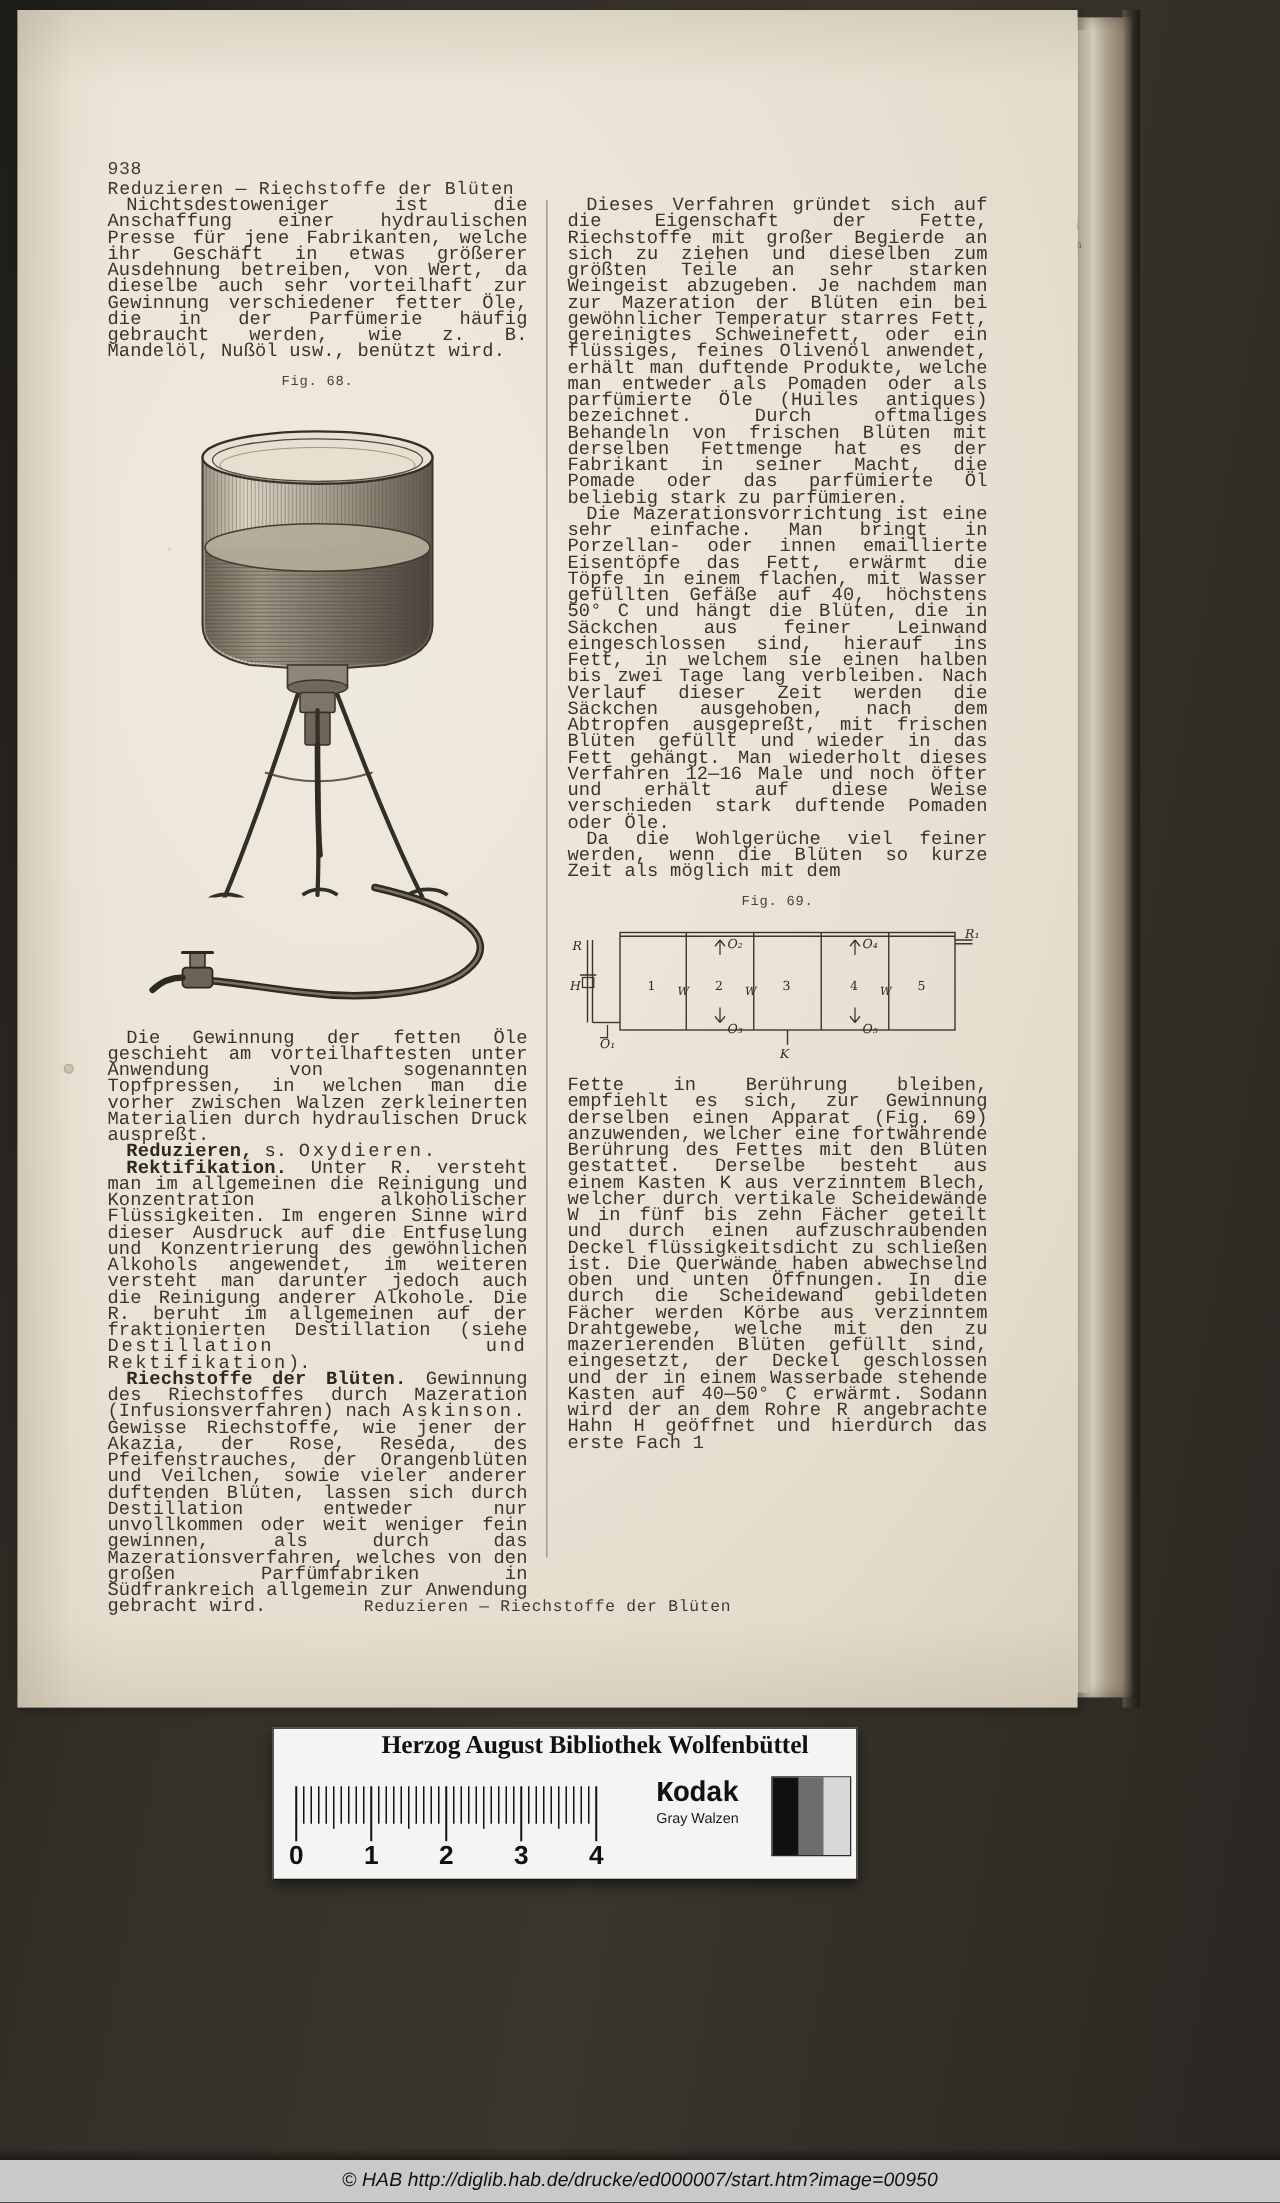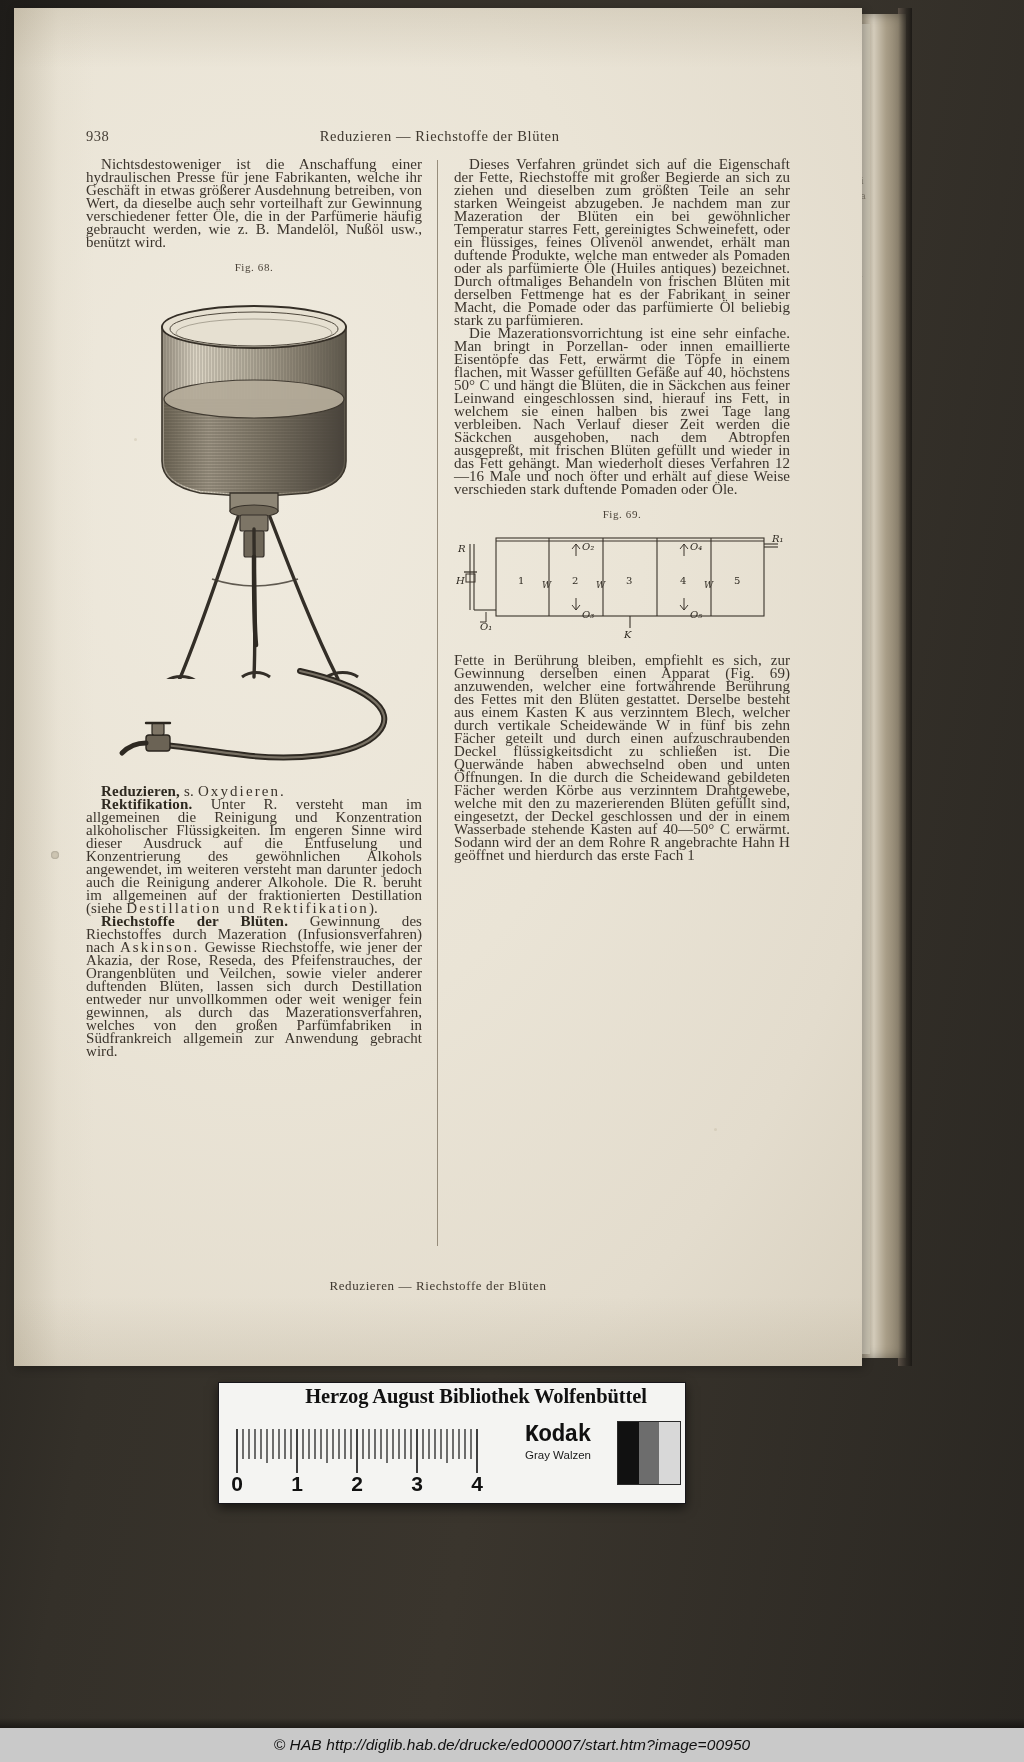--- a/index.html
+++ b/index.html
@@ -66,23 +66,24 @@
   #page-stain-bottom{
     position:absolute;left:0;bottom:0;width:100%;height:70px;
     background:linear-gradient(0deg,rgba(160,148,122,.18) 0%,transparent 100%);
   }
   #punch-hole{
     position:absolute;left:37px;top:843px;width:8px;height:8px;border-radius:50%;
     background:#cdc5b2;box-shadow:inset 0 0 2px rgba(0,0,0,.35);
   }
   
   .fraktur{
-    font-family:Liberation Serif, serif;
+    font-family:Liberation Mono, monospace;
     font-weight:400;
     color:#3a332b;
+    flex-direction:column;
     -webkit-font-smoothing:antialiased;
   }
   #running-head{
     position:absolute;left:72px;top:120px;width:704px;height:20px;
     display:flex;align-items:baseline;
   }
   #folio{
     font-size:14.5px;letter-spacing:.5px;color:#443d34;
   }
   #head-title{
@@ -269,38 +270,40 @@
             <path d="M206,6 C268,20 306,44 284,68 C262,92 196,96 150,90 C116,86 92,82 70,80" fill="none" stroke="#2e2922" stroke-width="6" stroke-linecap="round"></path>
             <path d="M206,6 C268,20 306,44 284,68 C262,92 196,96 150,90 C116,86 92,82 70,80" fill="none" stroke="#b6ad9a" stroke-width="2.2" stroke-linecap="round" opacity=".55"></path>
 
             <rect x="52" y="70" width="24" height="16" rx="3" fill="#6b6355" stroke="#2b261f" stroke-width="1.4"></rect>
             <rect x="58" y="58" width="12" height="12" rx="2" fill="#7e7566" stroke="#2b261f" stroke-width="1.2"></rect>
             <path d="M52,58 L76,58" stroke="#2b261f" stroke-width="2.4" stroke-linecap="round"></path>
             <path d="M52,78 C42,78 34,82 28,88" fill="none" stroke="#2e2922" stroke-width="5" stroke-linecap="round"></path>
           </svg>
         </div>
 
+        <p class="para fraktur">Die Gewinnung der fetten Öle geschieht am vorteilhaftesten unter Anwendung von sogenannten Topfpressen, in welchen man die vorher zwischen Walzen zerkleinerten Materialien durch hydraulischen Druck auspreßt.</p>
 
         <p class="para fraktur">
           <span class="headword">Reduzieren,</span><span> s. </span><span class="spaced">Oxydieren.</span>
         </p>
 
         <p class="para fraktur noindent" style="text-indent:15px;">
           <span class="headword">Rektifikation.</span><span> Unter R. versteht man im allgemeinen die Reinigung und Konzentration alkoholischer Flüssigkeiten. Im engeren Sinne wird dieser Ausdruck auf die Entfuselung und Konzentrierung des gewöhnlichen Alkohols angewendet, im weiteren versteht man darunter jedoch auch die Reinigung anderer Alkohole. Die R. beruht im allgemeinen auf der fraktionierten Destillation (siehe </span><span class="spaced">Destillation und Rektifikation</span><span>).</span>
         </p>
 
         <p class="para fraktur">
           <span class="headword">Riechstoffe der Blüten.</span><span> Gewinnung des Riechstoffes durch Mazeration (Infusionsverfahren) nach </span><span class="spaced">Askinson.</span><span> Gewisse Riechstoffe, wie jener der Akazia, der Rose, Reseda, des Pfeifenstrauches, der Orangenblüten und Veilchen, sowie vieler anderer duftenden Blüten, lassen sich durch Destillation entweder nur unvollkommen oder weit weniger fein gewinnen, als durch das Mazerationsverfahren, welches von den großen Parfümfabriken in Südfrankreich allgemein zur Anwendung gebracht wird.</span>
         </p>
       </div>
 
       <div class="col" id="col-right">
 
         <p class="para fraktur">Dieses Verfahren gründet sich auf die Eigenschaft der Fette, Riechstoffe mit großer Begierde an sich zu ziehen und dieselben zum größten Teile an sehr starken Weingeist abzugeben. Je nachdem man zur Mazeration der Blüten ein bei gewöhnlicher Temperatur starres Fett, gereinigtes Schweinefett, oder ein flüssiges, feines Olivenöl anwendet, erhält man duftende Produkte, welche man entweder als Pomaden oder als parfümierte Öle (Huiles antiques) bezeichnet. Durch oftmaliges Behandeln von frischen Blüten mit derselben Fettmenge hat es der Fabrikant in seiner Macht, die Pomade oder das parfümierte Öl beliebig stark zu parfümieren.</p>
         <p class="para fraktur">Die Mazerationsvorrichtung ist eine sehr einfache. Man bringt in Porzellan- oder innen emaillierte Eisentöpfe das Fett, erwärmt die Töpfe in einem flachen, mit Wasser gefüllten Gefäße auf 40, höchstens 50° C und hängt die Blüten, die in Säckchen aus feiner Leinwand eingeschlossen sind, hierauf ins Fett, in welchem sie einen halben bis zwei Tage lang verbleiben. Nach Verlauf dieser Zeit werden die Säckchen ausgehoben, nach dem Abtropfen ausgepreßt, mit frischen Blüten gefüllt und wieder in das Fett gehängt. Man wiederholt dieses Verfahren 12—16 Male und noch öfter und erhält auf diese Weise verschieden stark duftende Pomaden oder Öle.</p>
+        <p class="para fraktur">Da die Wohlgerüche viel feiner werden, wenn die Blüten so kurze Zeit als möglich mit dem</p>
 
         <div id="fig69-wrap">
           <div class="figcaption fraktur">Fig. 69.</div>
 
           <svg id="fig69" width="332" height="118" viewBox="0 0 332 118">
             <g stroke="#3a332b" fill="none" stroke-width="1.1" font-family="DejaVu Serif, serif" font-size="9">
 
               <rect x="40" y="12" width="268" height="78"></rect>
 
               <line x1="40" y1="15" x2="308" y2="15"></line>

